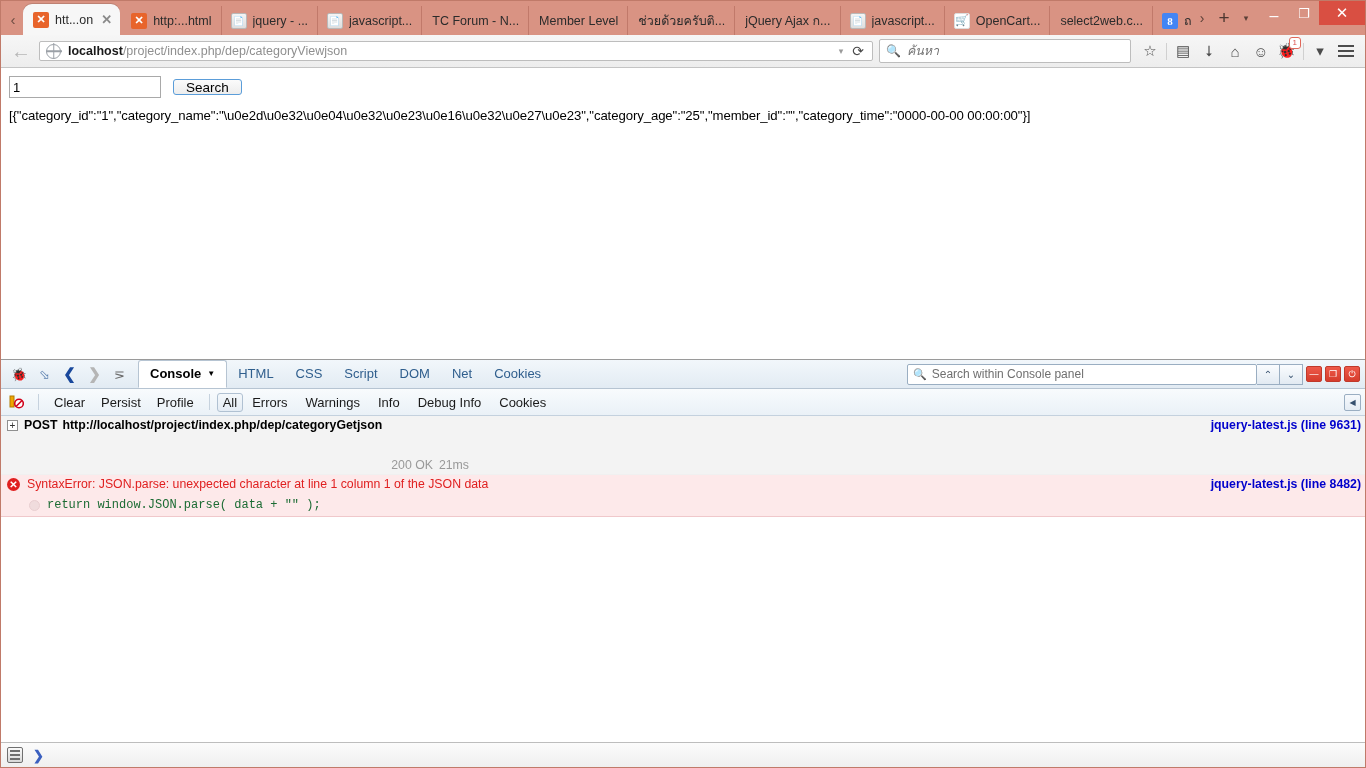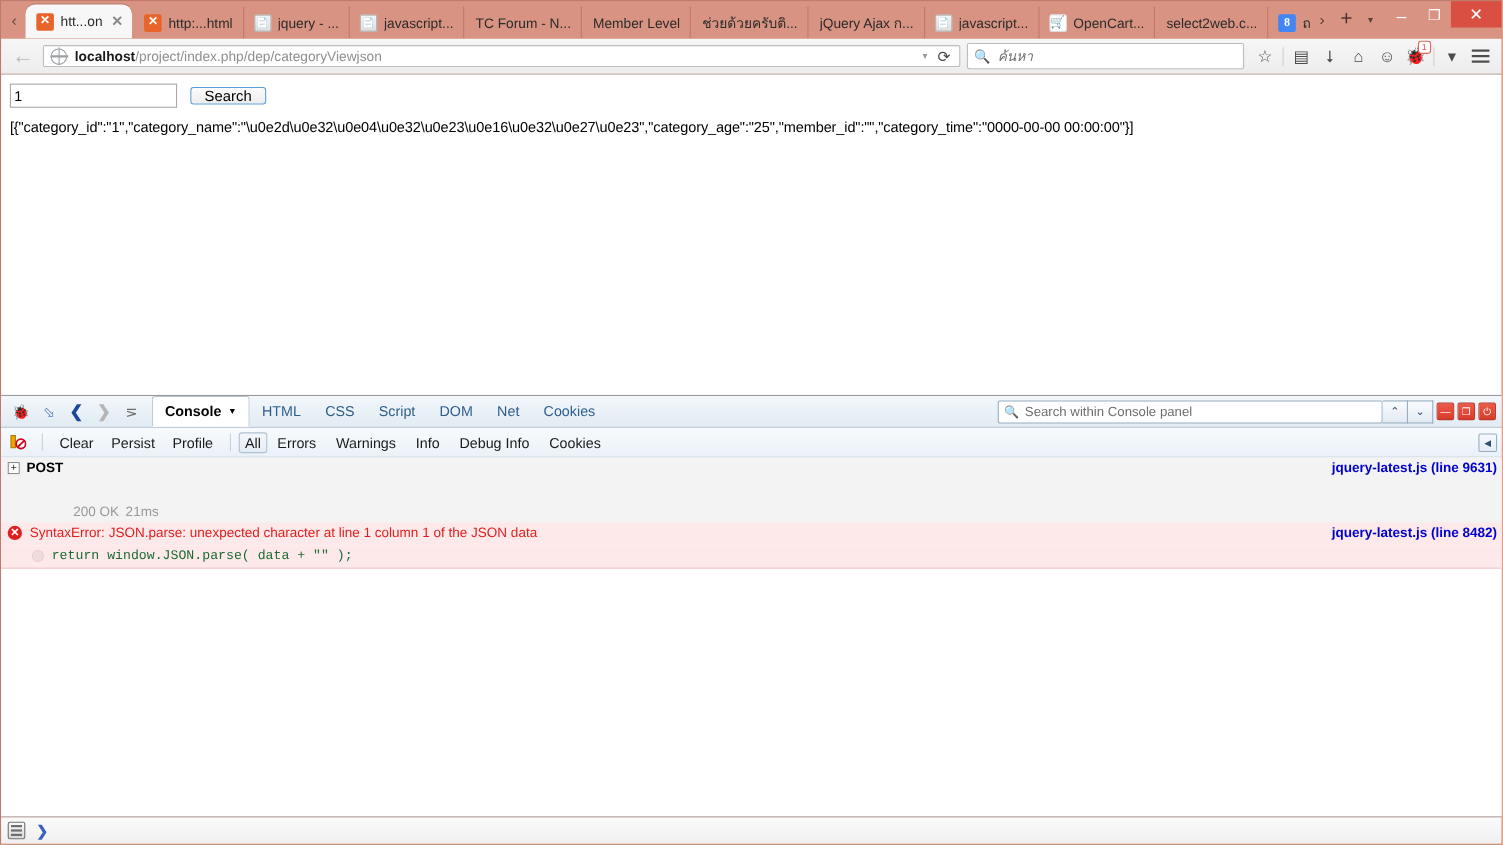--- a/index.html
+++ b/index.html
@@ -597,20 +597,21 @@
           <div class="fb-link option">Debug Info</div>
           <div class="fb-link option">Cookies</div>
         </div>
       <div class="fb-collapse-right">◀</div>
     </div>
 
     <div class="fb-log">
       <div class="log-row request">
         <span class="log-expander">+</span>
         <span class="log-method">POST</span>
+        <span class="log-method" style="margin-left:5px">http://localhost/project/index.php/dep/categoryGetjson</span>
         <span class="log-status">200 OK</span>
         <span class="log-status" style="margin-left:6px">21ms</span>
         <span class="log-file">jquery-latest.js (line 9631)</span>
       </div>
 
       <div class="log-row error">
         <span class="log-errico">✕</span>
         <span class="log-errtext">SyntaxError: JSON.parse: unexpected character at line 1 column 1 of the JSON data</span>
         <span class="log-file">jquery-latest.js (line 8482)</span>
       </div>

